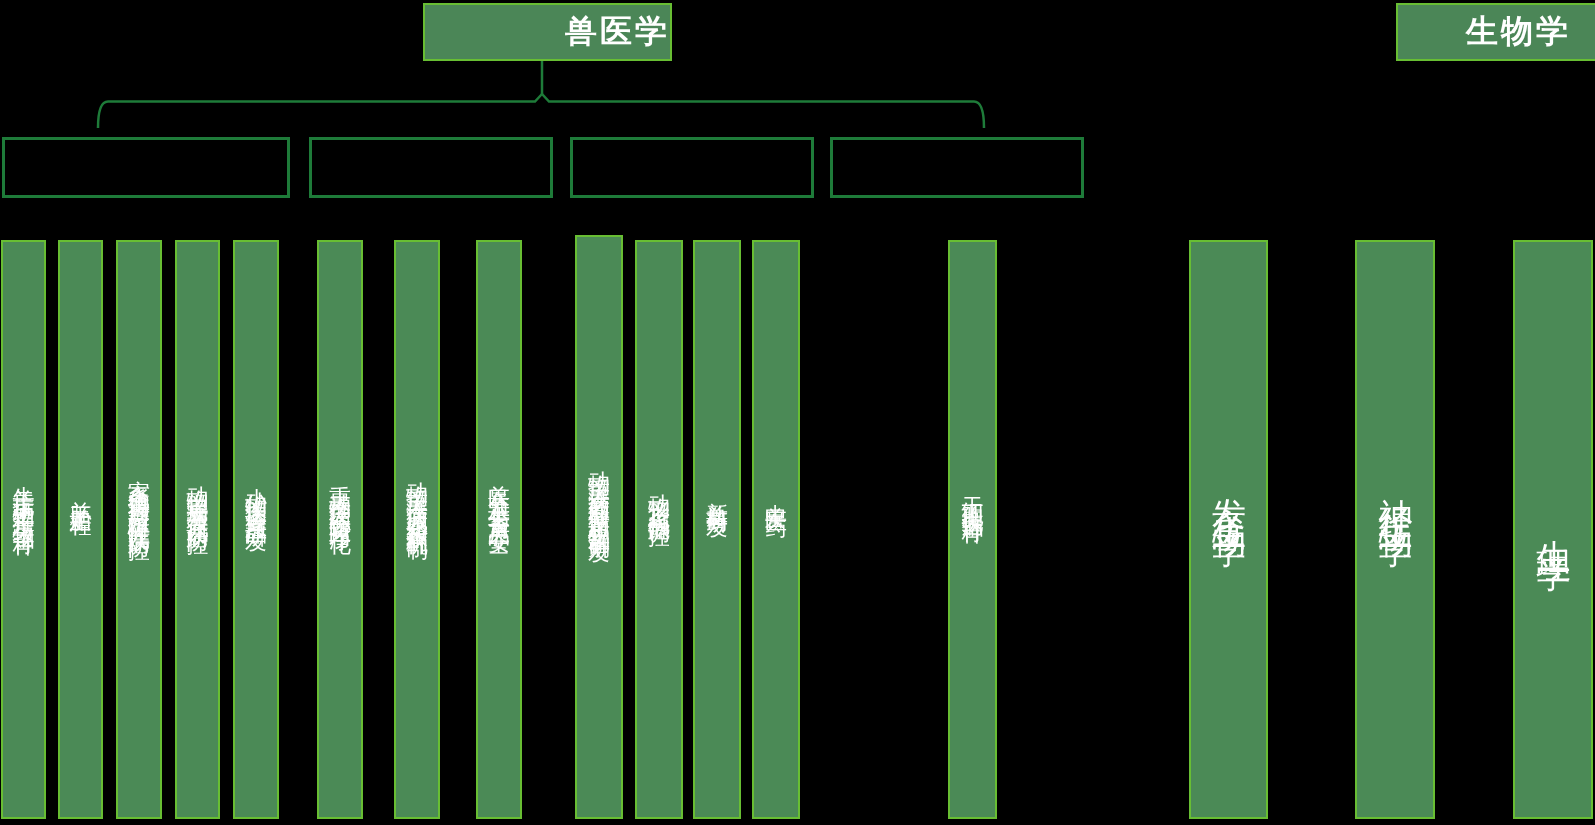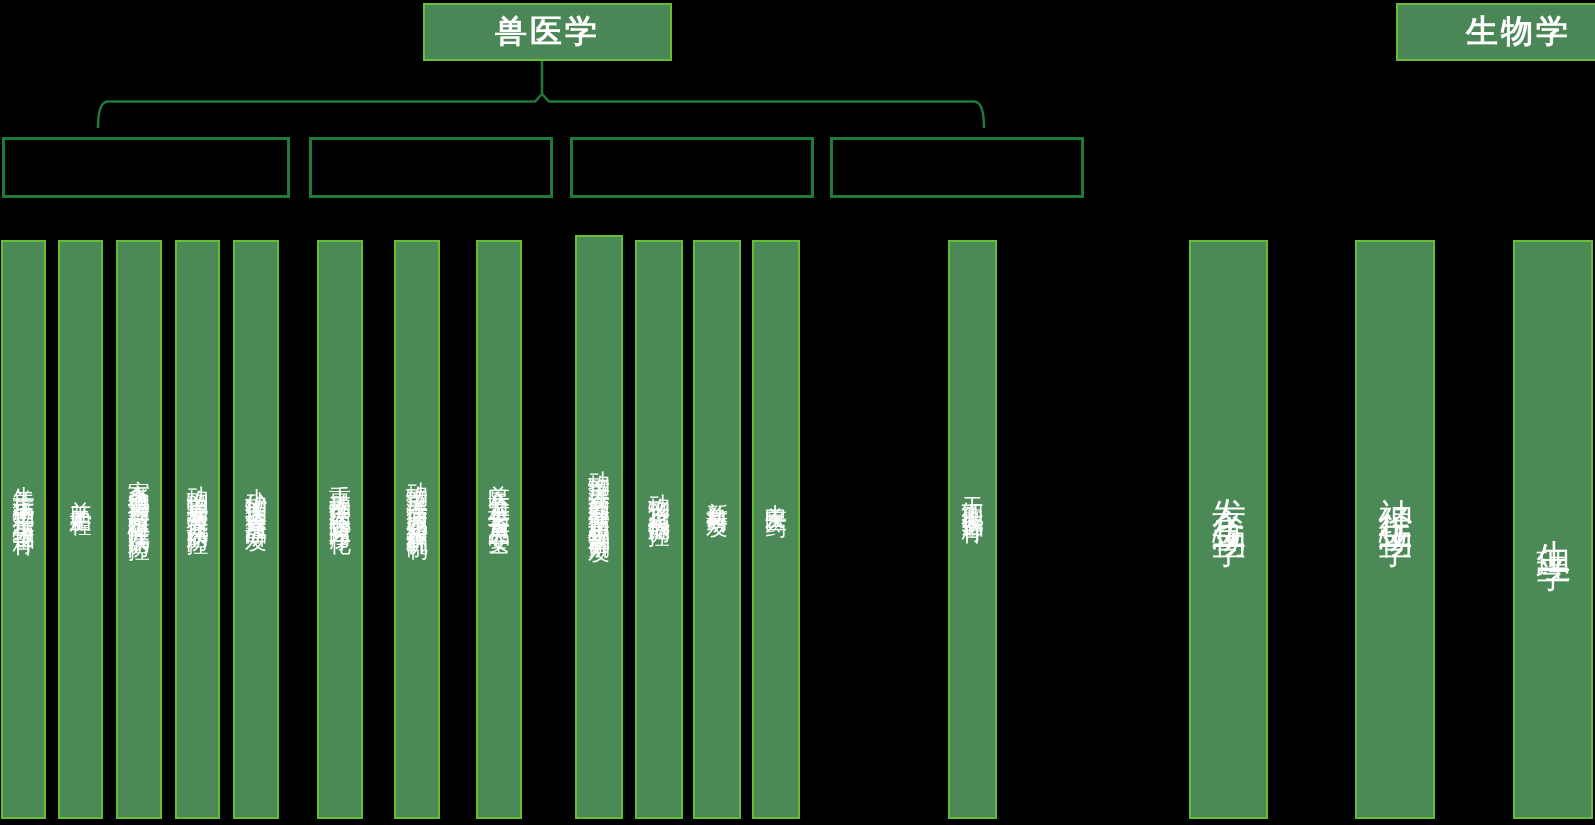--- a/index.html
+++ b/index.html
@@ -34,21 +34,21 @@
     color:#ffffff;font-size:22px;letter-spacing:4px;line-height:1;
     white-space:nowrap;
   }
   .bar-wide .bar-label{font-size:34px;letter-spacing:9px;}
 </style>
 </head>
 <body>
 
 <div class="canvas">
 
-  <div class="root-box" style="left:423px;width:249px;">
+  <div class="root-box" style="left:423px;width:249px;justify-content:flex-end;">
     <span>兽医学</span>
   </div>
   <div class="root-box" style="left:1356px;width:245px;margin-left:40px;">
     <span>生物学</span>
   </div>
 
   <svg class="connector-svg" width="1595" height="825" viewBox="0 0 1595 825">
     <path d="M 542 61 L 542 95" stroke="#1e7b39" stroke-width="2.5" fill="none"></path>
     <path d="M 98 128 Q 98 101.5 108 101.5 L 535 101.5 L 542 94 L 549 101.5 L 974 101.5 Q 984 101.5 984 128" stroke="#1e7b39" stroke-width="2.5" fill="none"></path>
   </svg>

